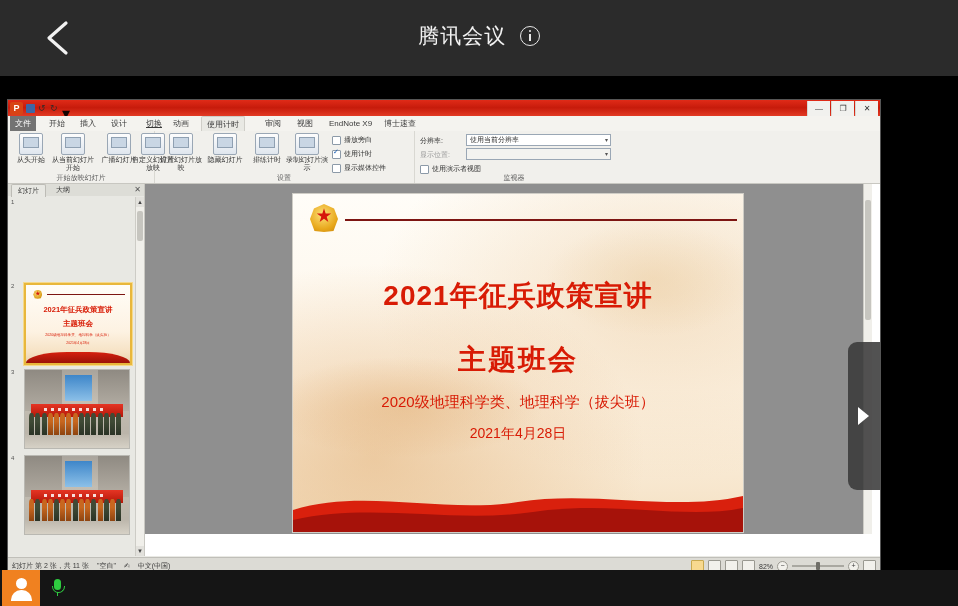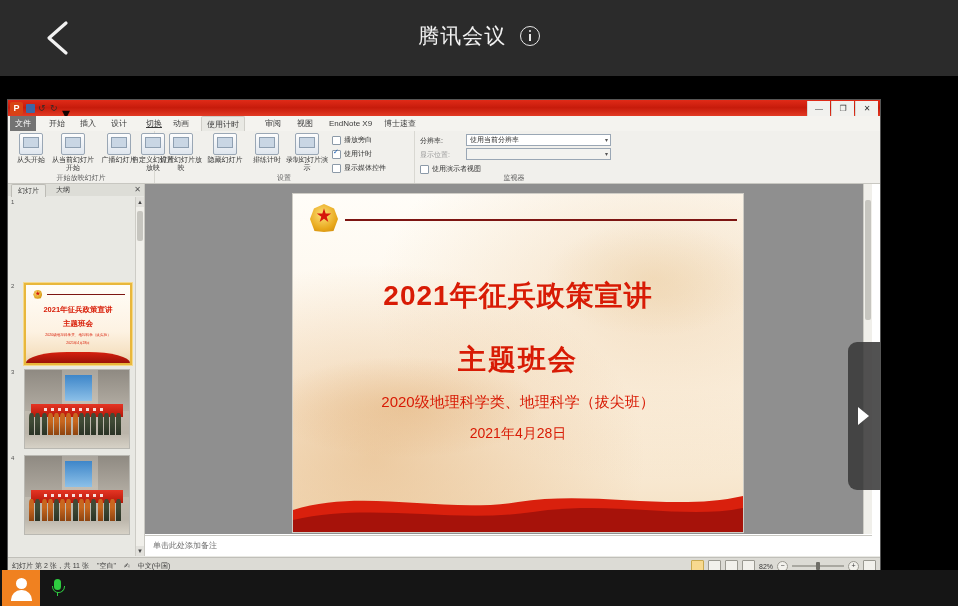--- a/index.html
+++ b/index.html
@@ -395,21 +395,20 @@
                 <path d="M0,30 C70,8 150,34 225,22 C300,10 380,32 450,16 L450,52 L0,52 Z" fill="#d9200d"></path>
                 <path d="M0,40 C80,22 160,44 240,32 C320,20 390,40 450,28 L450,52 L0,52 Z" fill="#a6120a"></path>
               </svg>
             </div>
           </div>
           <div class="stage-scroll">
             <span class="stage-thumbbar"></span>
           </div>
         </div>
 
-        <div class="notes">单击此处添加备注</div>
       </div>
 
       <div class="statusbar">
         <div class="st-left">
           <span>幻灯片 第 2 张，共 11 张</span>
           <span>"空白"</span>
           <span>✍</span>
           <span>中文(中国)</span>
         </div>
         <div class="st-right">

